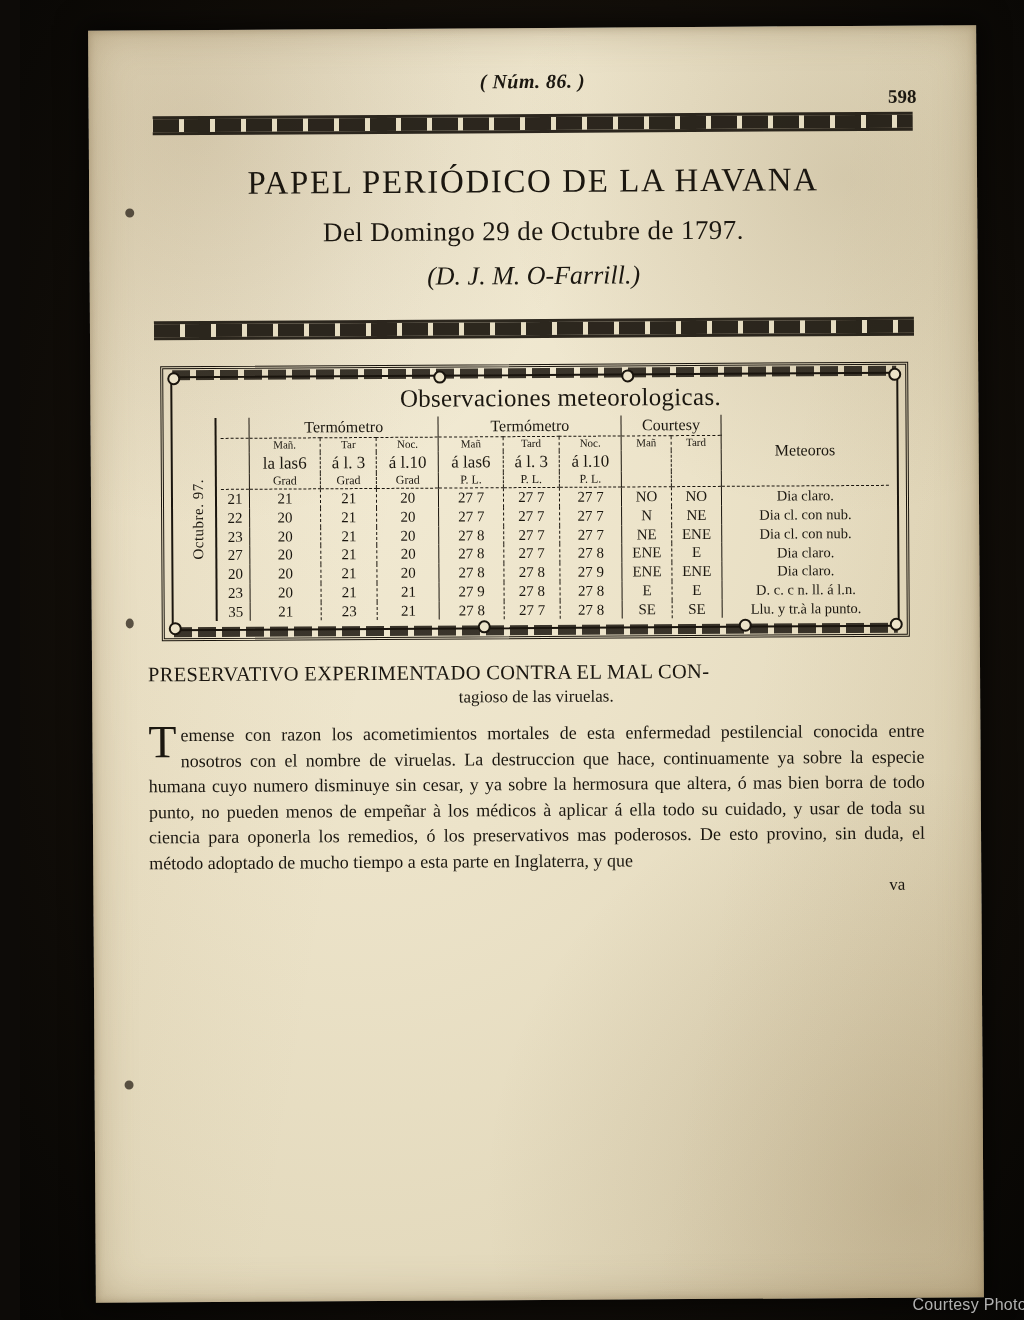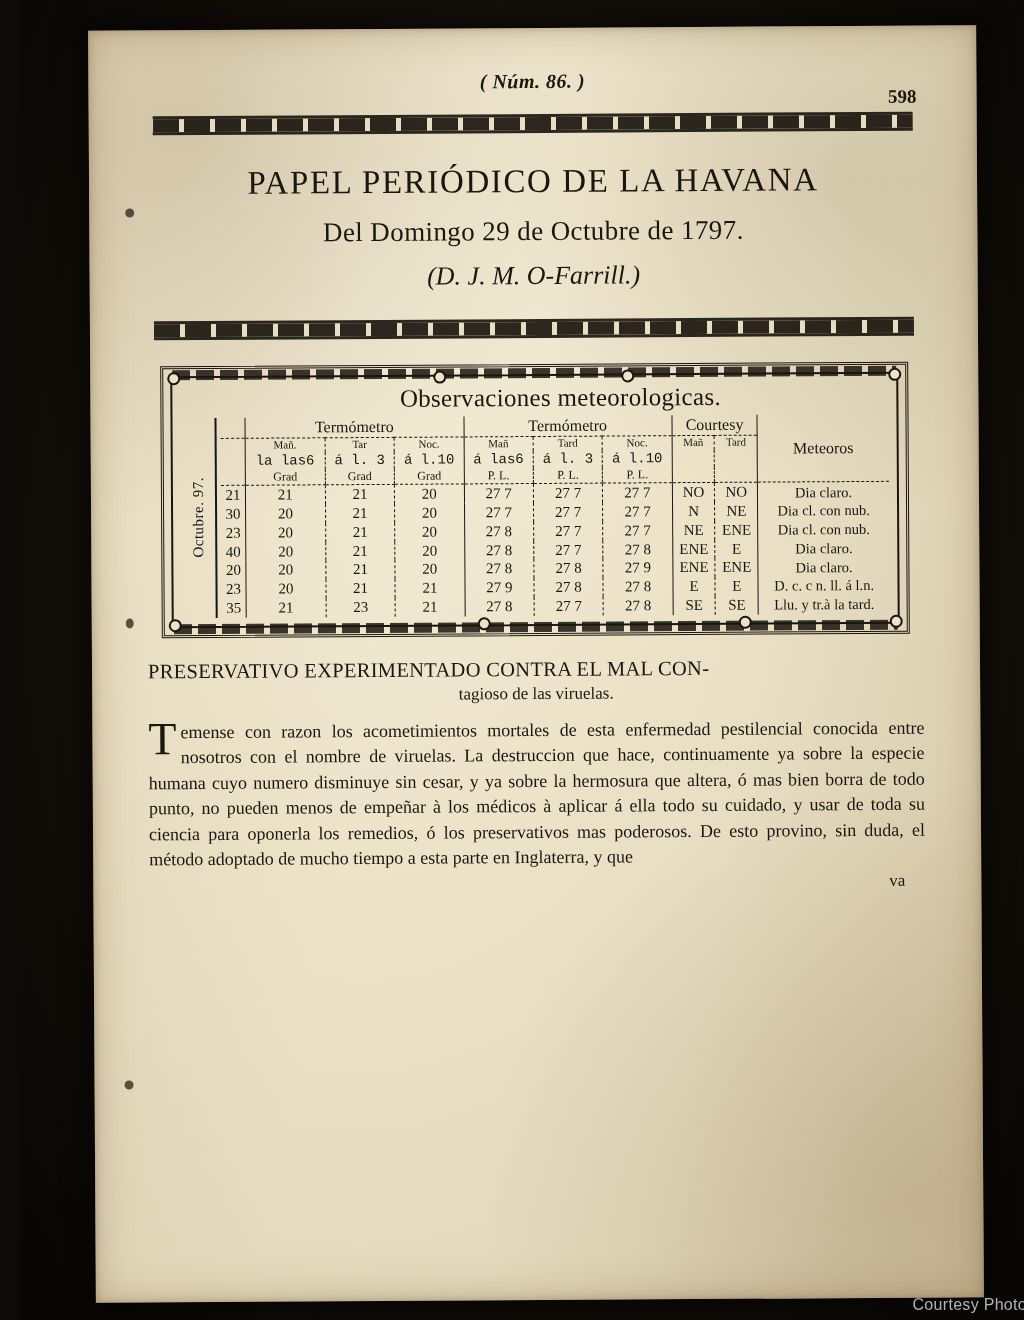--- a/index.html
+++ b/index.html
@@ -113,21 +113,21 @@
     border-collapse:collapse;width:100%;
     font-family:"Liberation Serif", serif;
     font-size:15px;
   }
   table.meteo th, table.meteo td{
     padding:0 2px;text-align:center;white-space:nowrap;line-height:1.25;
     font-weight:normal;
   }
   .hdr1 th{border-bottom:1px dashed #1a150e;font-size:16px;}
   .hdr2 th{font-size:11px;}
-  .hdr3 th{font-size:14px;font-family:Liberation Mono, monospace;}
+  .hdr3 th{font-size:17px;}
   .hdr4 th{border-bottom:1px dashed #1a150e;font-size:12px;}
   .vl{border-left:1px solid #1a150e;}
   .vdash{border-left:1px dashed #1a150e;}
   td.met{text-align:left;padding-left:5px;font-size:14.5px;}
 
   
   .art-head{
     margin:22px 0 0 0;text-align:left;
     font-size:20.5px;letter-spacing:.3px;
   }
@@ -248,21 +248,21 @@
                   <td class="vdash">21</td>
                   <td class="vdash">20</td>
                   <td class="vl">27  7</td>
                   <td class="vdash">27  7</td>
                   <td class="vdash">27  7</td>
                   <td class="vl">NO</td>
                   <td class="vdash">NO</td>
                   <td class="vl met">Dia claro.</td>
                 </tr>
                 <tr>
-                  <td>30</td>
+                  <td>22</td>
                   <td class="vl">20</td>
                   <td class="vdash">21</td>
                   <td class="vdash">20</td>
                   <td class="vl">27  7</td>
                   <td class="vdash">27  7</td>
                   <td class="vdash">27  7</td>
                   <td class="vl">N</td>
                   <td class="vdash">NE</td>
                   <td class="vl met">Dia cl. con nub.</td>
                 </tr>
@@ -272,21 +272,21 @@
                   <td class="vdash">21</td>
                   <td class="vdash">20</td>
                   <td class="vl">27  8</td>
                   <td class="vdash">27  7</td>
                   <td class="vdash">27  7</td>
                   <td class="vl">NE</td>
                   <td class="vdash">ENE</td>
                   <td class="vl met">Dia cl. con nub.</td>
                 </tr>
                 <tr>
-                  <td>40</td>
+                  <td>27</td>
                   <td class="vl">20</td>
                   <td class="vdash">21</td>
                   <td class="vdash">20</td>
                   <td class="vl">27  8</td>
                   <td class="vdash">27  7</td>
                   <td class="vdash">27  8</td>
                   <td class="vl">ENE</td>
                   <td class="vdash">E</td>
                   <td class="vl met">Dia claro.</td>
                 </tr>
@@ -317,21 +317,21 @@
                 <tr>
                   <td>35</td>
                   <td class="vl">21</td>
                   <td class="vdash">23</td>
                   <td class="vdash">21</td>
                   <td class="vl">27  8</td>
                   <td class="vdash">27  7</td>
                   <td class="vdash">27  8</td>
                   <td class="vl">SE</td>
                   <td class="vdash">SE</td>
-                  <td class="vl met">Llu. y tr.à la tard.</td>
+                  <td class="vl met">Llu. y tr.à la punto.</td>
                 </tr>
               </tbody>
             </table>
           </div>
         </div>
       </div>
 
       <div class="art-head">PRESERVATIVO EXPERIMENTADO CONTRA EL MAL CON-</div>
       <div class="art-sub">tagioso de las viruelas.</div>
 

